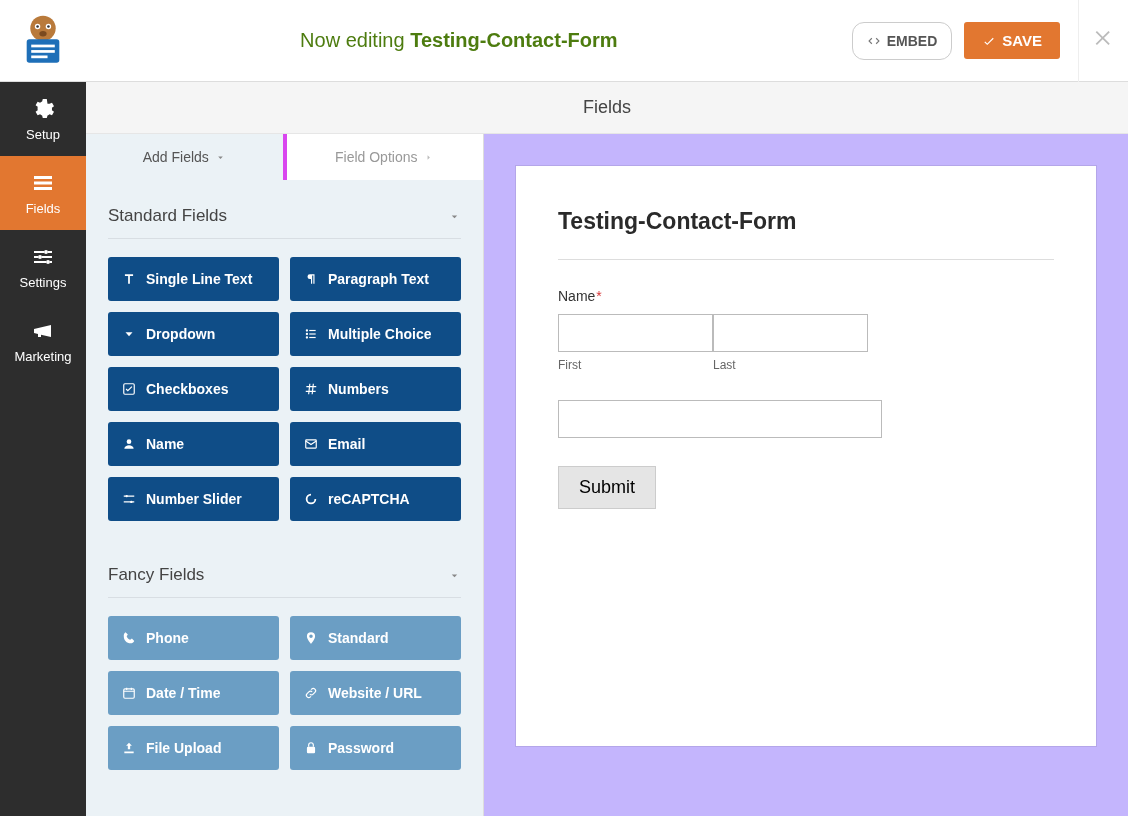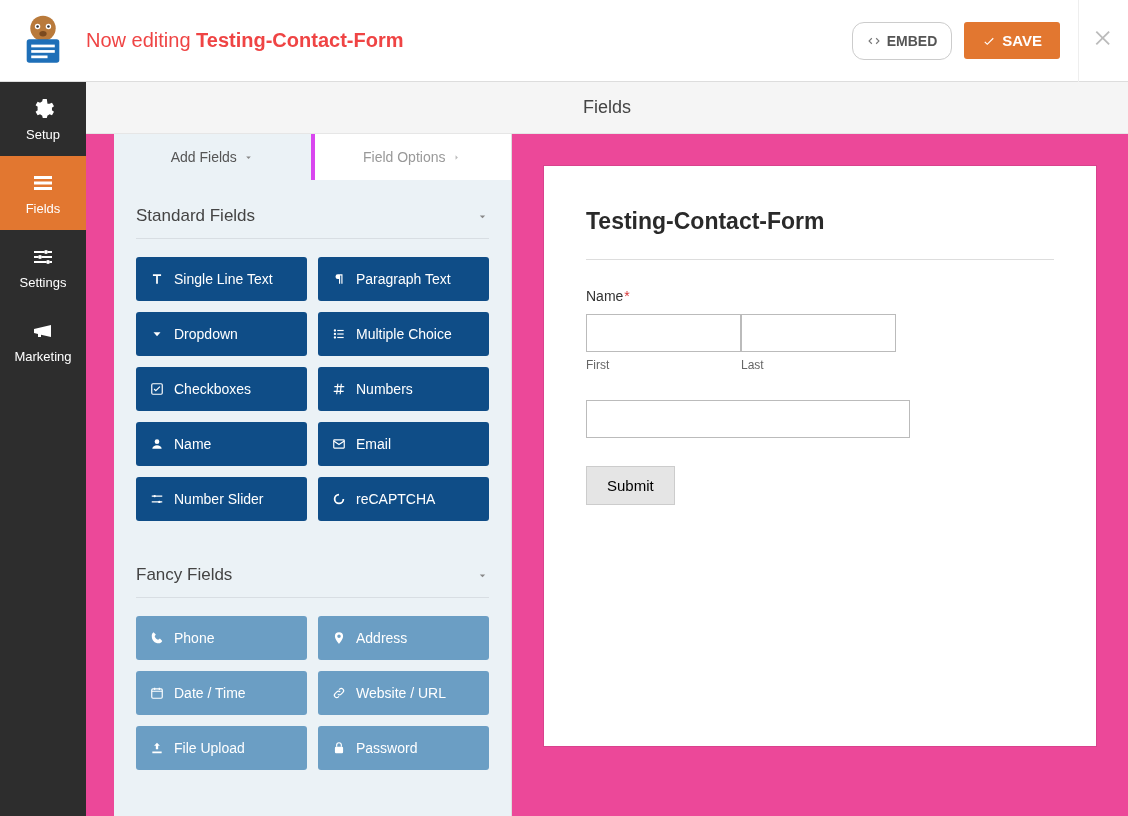--- a/index.html
+++ b/index.html
@@ -1,21 +1,21 @@
 <!DOCTYPE html>
 <html><head>
 <meta charset="utf-8">
 <style>
   * { box-sizing: border-box; margin: 0; padding: 0; }
   body { font-family: "Helvetica Neue", Arial, sans-serif; width: 1128px; height: 816px; overflow: hidden; background: #fff; color: #333; }
 
   
   .topbar { height: 82px; display: flex; align-items: center; border-bottom: 1px solid #ddd; }
   .logo-cell { width: 86px; height: 82px; display: flex; align-items: center; justify-content: center; }
-  .title-area { flex: 1; text-align: left; font-size: 20px; color: #ef4444; }
+  .title-area { flex: 1; text-align: center; font-size: 20px; color: #4d7c0f; }
   .title-area .prefix { font-weight: 400; }
   .title-area .formname { font-weight: 700; }
   .topbar-actions { display: flex; align-items: center; gap: 12px; padding-right: 0; }
   .btn-embed { border: 1px solid #ccc; background: #fff; color: #555; padding: 10px 14px; font-size: 14px; font-weight: 600; border-radius: 12px; display: flex; align-items: center; gap: 6px; cursor: pointer; margin-left: 20px; }
   .btn-save { background: #e27730; color: #fff; border: none; padding: 10px 18px; font-size: 15px; font-weight: 700; border-radius: 3px; display: flex; align-items: center; gap: 6px; cursor: pointer; }
   .close-cell { width: 50px; height: 82px; display: flex; align-items: center; justify-content: center; border-left: 1px solid #eee; margin-left: 18px; }
   .close-x { color: #bbb; font-size: 24px; cursor: pointer; }
 
   
   .workspace { display: flex; height: calc(816px - 82px); }
@@ -23,52 +23,52 @@
   
   .rail { width: 86px; background: #2d2d2d; display: flex; flex-direction: column; }
   .rail-item { height: 74px; display: flex; flex-direction: column; align-items: center; justify-content: center; color: #fff; font-size: 13px; gap: 6px; cursor: pointer; }
   .rail-item.active { background: #e27730; }
   .rail-item svg { width: 24px; height: 24px; fill: #fff; }
 
   
   .content { flex: 1; display: flex; flex-direction: column; }
   .secondary-header { height: 52px; background: #f5f5f5; border-bottom: 1px solid #e6e6e6; display: flex; align-items: center; justify-content: center; font-size: 18px; color: #444; }
 
-  .columns { flex: 1; display: flex; background: #ec4899; padding-left: 28px; }
+  .columns { flex: 1; display: flex; background: #c4b5fd; }
 
   
   .fields-panel { width: 398px; background: #ebf2f6; border-right: 1px solid #ddd; overflow-y: auto; }
   .fields-panel::-webkit-scrollbar { width: 10px; }
   .fields-panel::-webkit-scrollbar-thumb { background: #ccc; }
   .fields-tabs { display: flex; height: 46px; }
   .fields-tab { flex: 1; display: flex; align-items: center; justify-content: center; gap: 6px; font-size: 14px; color: #555; cursor: pointer; }
   .fields-tab.add { background: #ebf2f6; }
   .fields-tab.opts { background: #fff; color: #999; border-left: 4px solid #d946ef; }
 
   .group { padding: 0 22px; }
   .group-header { display: flex; justify-content: space-between; align-items: center; padding: 26px 0 12px; font-size: 17px; color: #444; border-bottom: 1px solid #d8dee3; cursor: pointer; }
   .field-grid { display: grid; grid-template-columns: 1fr 1fr; gap: 11px; padding: 18px 0; }
-  .field-btn { background: #0f4d87; color: #fff; border: none; height: 44px; border-radius: 3px; display: flex; align-items: center; gap: 10px; padding: 0 14px; font-size: 14px; font-weight: 400; cursor: pointer; text-align: left; }
+  .field-btn { background: #0f4d87; color: #fff; border: none; height: 44px; border-radius: 3px; display: flex; align-items: center; gap: 10px; padding: 0 14px; font-size: 14px; font-weight: 700; cursor: pointer; text-align: left; }
   .field-btn.fancy { background: #6b9ec4; }
   .field-btn svg { width: 14px; height: 14px; fill: #fff; flex-shrink: 0; }
 
   
   .preview-wrap { flex: 1; padding: 32px; overflow-y: auto; }
   .preview-card { background: #fff; padding: 42px 42px 24px; min-height: 580px; box-shadow: 0 0 0 1px rgba(0,0,0,.08); }
   .form-title { font-size: 23px; font-weight: 700; color: #2a2a2a; padding-bottom: 24px; border-bottom: 1px solid #ddd; margin-bottom: 28px; }
   .form-field { margin-bottom: 28px; }
   .form-label { font-size: 14px; font-weight: 400; color: #333; display: block; margin-bottom: 10px; }
   .req { color: #d63638; margin-left: 1px; }
   .name-row { display: flex; }
   .name-col { display: flex; flex-direction: column; }
   .text-input { border: 1px solid #bbb; height: 38px; width: 155px; padding: 0 8px; font-size: 14px; }
   .sublabel { font-size: 12px; color: #666; margin-top: 6px; }
   .email-input { border: 1px solid #bbb; height: 38px; width: 324px; padding: 0 8px; }
   .textarea { border: 1px solid #bbb; width: 100%; height: 104px; padding: 8px; resize: both; font-family: inherit; }
-  .submit-btn { background: #e5e5e5; border: 1px solid #ccc; padding: 10px 20px; font-size: 15px; cursor: pointer; }
+  .submit-btn { background: #e5e5e5; border: 1px solid #ccc; padding: 10px 20px; font-size: 18px; cursor: pointer; }
 
   
   .logo-svg { width: 58px; height: 58px; }
 </style>
 </head>
 <body>
 
 <div class="topbar">
   <div class="logo-cell">
     <svg class="logo-svg" viewBox="0 0 64 64">
@@ -259,21 +259,21 @@
             <button class="field-btn fancy">
                 <svg viewBox="0 0 24 24">
                   <path d="M6 2l4 4-2 3c1 3 3 5 6 6l3-2 4 4c-1 3-4 4-6 4C8 21 3 16 3 8c0-2 1-5 3-6z"></path>
                 </svg>
                 <span>Phone</span>
               </button>
             <button class="field-btn fancy">
                 <svg viewBox="0 0 24 24">
                   <path d="M12 2a7 7 0 00-7 7c0 5 7 13 7 13s7-8 7-13a7 7 0 00-7-7zm0 10a3 3 0 110-6 3 3 0 010 6z"></path>
                 </svg>
-                <span>Address</span>
+                <span>Standard</span>
               </button>
             <button class="field-btn fancy">
                 <svg viewBox="0 0 24 24">
                   <rect x="3" y="5" width="18" height="16" rx="2" fill="none" stroke="#fff" stroke-width="2"></rect>
                   <path d="M3 9h18M8 3v4M16 3v4" stroke="#fff" stroke-width="2"></path>
                 </svg>
                 <span>Date / Time</span>
               </button>
             <button class="field-btn fancy">
                 <svg viewBox="0 0 24 24">

